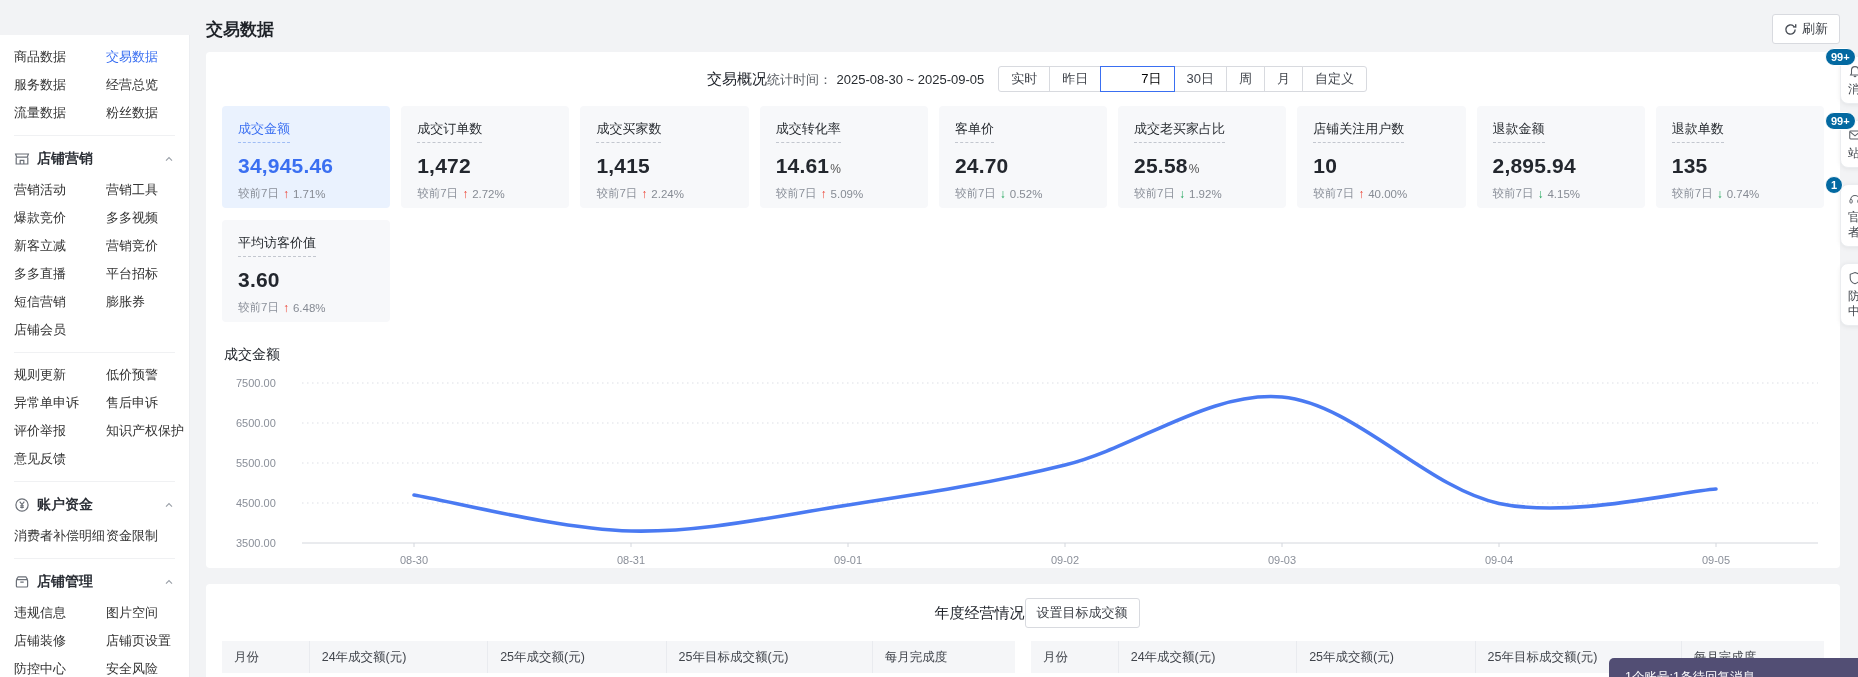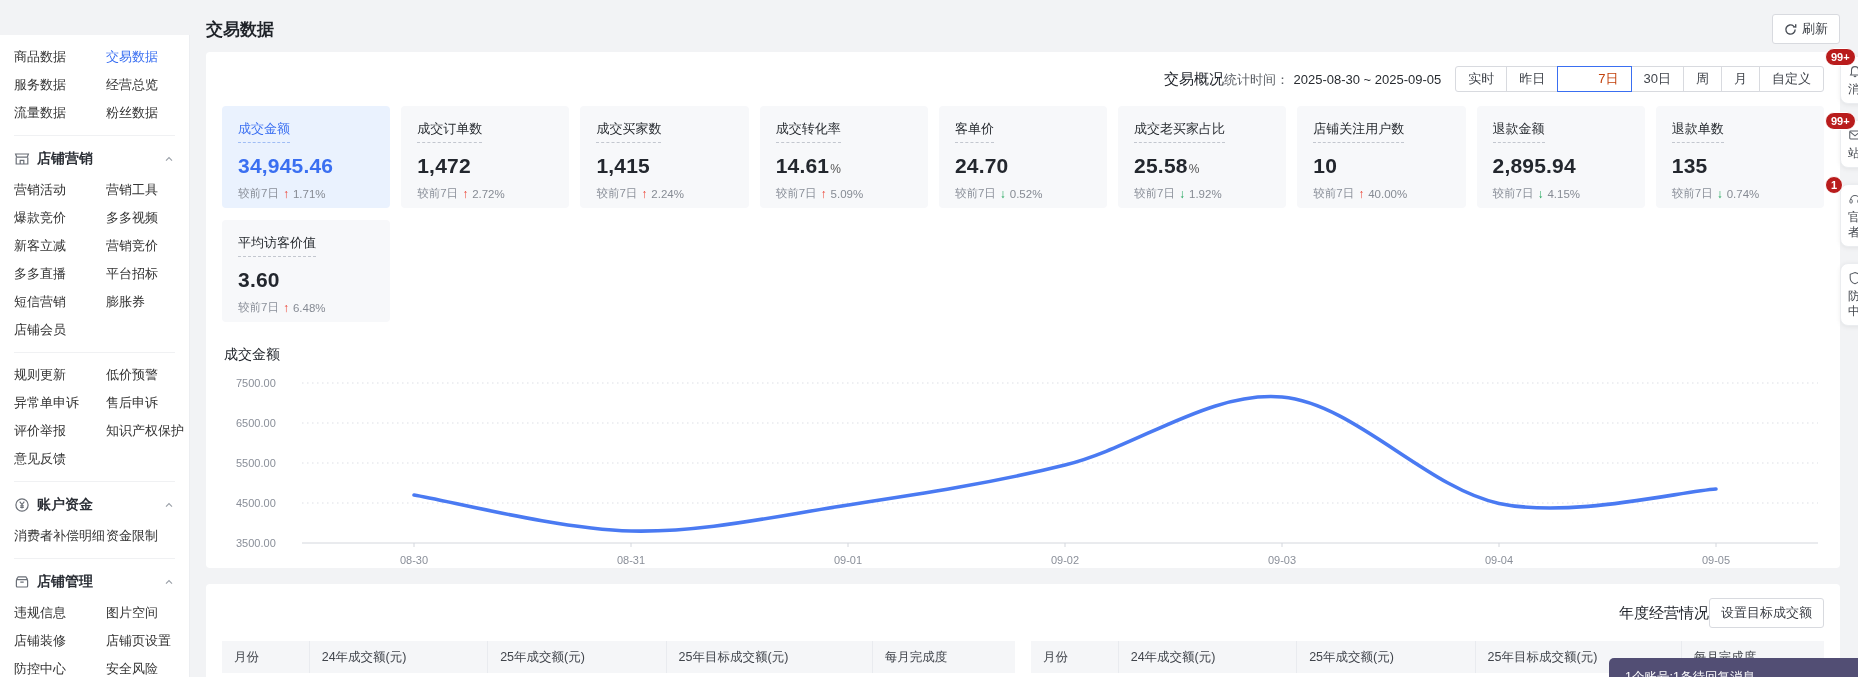--- a/index.html
+++ b/index.html
@@ -22,31 +22,31 @@
   .side-sec-title{font-size:14px;color:#2b2f36;font-weight:bold;}
   .side-sec-head .chev{margin-left:auto;margin-right:14px;display:inline-flex;}
   
   .main{position:absolute;left:190px;top:0;right:0;bottom:0;padding:10px 18px 0 16px;box-sizing:border-box;}
   .page-head{display:flex;align-items:center;justify-content:space-between;height:38px;}
   .page-title{font-size:17px;font-weight:600;color:#1f2329;margin:0;}
   .btn{display:inline-flex;align-items:center;gap:5px;background:#fff;border:1px solid #d8dadf;
     border-radius:3px;font-size:13px;color:#383c43;padding:5px 11px;cursor:pointer;}
   .panel{background:#fff;border-radius:4px;}
   #overview-panel{margin-top:4px;height:516px;padding:14px 16px 0 16px;box-sizing:border-box;position:relative;}
-  .panel-head{display:flex;align-items:center;justify-content:flex-end;margin-left:28px;}
+  .panel-head{display:flex;align-items:center;justify-content:center;margin-left:28px;}
   .panel-title{font-size:15px;font-weight:500;color:#20242b;}
   .time-filter{display:flex;align-items:center;gap:14px;}
   .time-label{font-size:13px;color:#5c6066;}
   .time-range{font-size:13px;color:#272b30;}
   .seg{display:flex;}
   .seg .tab{position:relative;height:26px;line-height:24px;box-sizing:border-box;padding:0 12px;
     border:1px solid #d8dadf;background:#fff;margin-left:-1px;font-size:13px;color:#41454c;cursor:pointer;}
   .seg .tab:first-child{border-radius:3px 0 0 3px;margin-left:0;}
   .seg .tab:last-child{border-radius:0 3px 3px 0;}
-  .seg .tab.active{color:#c2410c;border-color:#3a6ff1;z-index:2;padding-left:40px;}
+  .seg .tab.active{color:#000000;border-color:#3a6ff1;z-index:2;padding-left:40px;}
   
   .cards-row{display:flex;gap:11px;margin-top:14px;}
   .stat-card{flex:1 1 0;height:102px;background:#f7f8fa;border-radius:4px;padding:13px 16px;
     box-sizing:border-box;cursor:pointer;}
   .stat-card.active{background:#eaf2fe;}
   .stat-label{display:inline-block;font-size:13px;color:#272b30;border-bottom:1px dashed #c3c7cf;padding-bottom:4px;}
   .stat-card.active .stat-label{color:#3a6ff1;border-bottom-color:#9fbdf5;}
   .stat-value{margin-top:11px;font-size:21px;font-weight:600;color:#23272e;letter-spacing:.2px;}
   .stat-card.active .stat-value{color:#3a6ff1;}
   .stat-value .unit{font-size:12px;font-weight:400;color:#555;margin-left:1px;}
@@ -68,21 +68,21 @@
     padding:0 12px;border-right:1px solid #e9ebef;white-space:nowrap;overflow:hidden;}
   th:last-child{border-right:none;}
   td{height:26px;background:#fff;}
   
   .floaters{position:absolute;right:-38px;top:56px;z-index:30;}
   .float-card{position:relative;width:56px;background:#fff;border:1px solid #ebedf0;
     border-radius:8px 0 0 8px;box-shadow:0 1px 5px rgba(0,0,0,.07);margin-bottom:16px;
     padding:7px 0 6px 7px;box-sizing:border-box;cursor:pointer;}
   .float-card .f-icon{display:block;margin-bottom:2px;}
   .float-card .f-char{font-size:12px;color:#42464d;line-height:15px;}
-  .float-badge{position:absolute;top:-9px;left:-16px;background:#b91c1c;color:#fff;font-size:11px;
+  .float-badge{position:absolute;top:-9px;left:-16px;background:#0369a1;color:#fff;font-size:11px;
     font-weight:700;line-height:14px;padding:1px 5px;border-radius:9px;border:1px solid #fff;white-space:nowrap;}
   
   .toast{position:absolute;left:1609px;top:658px;width:280px;height:56px;background:#524e74;
     border-radius:5px;z-index:40;color:#fff;font-size:12.5px;padding:11px 0 0 16px;box-sizing:border-box;cursor:pointer;}
   svg{display:block;}
   text{font-family:"Liberation Sans","DejaVu Sans",sans-serif;}
 </style>
 </head>
 <body>
 

